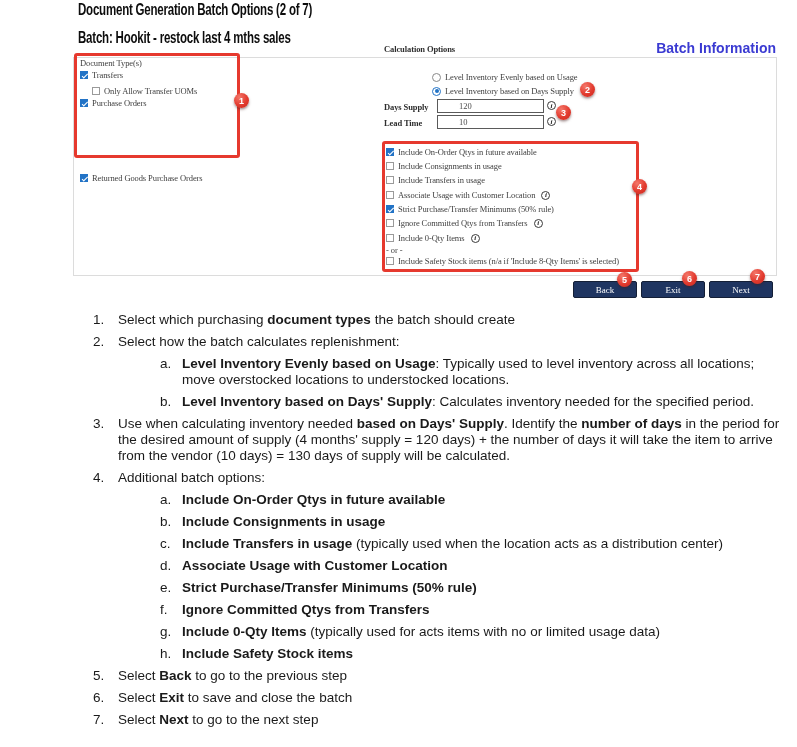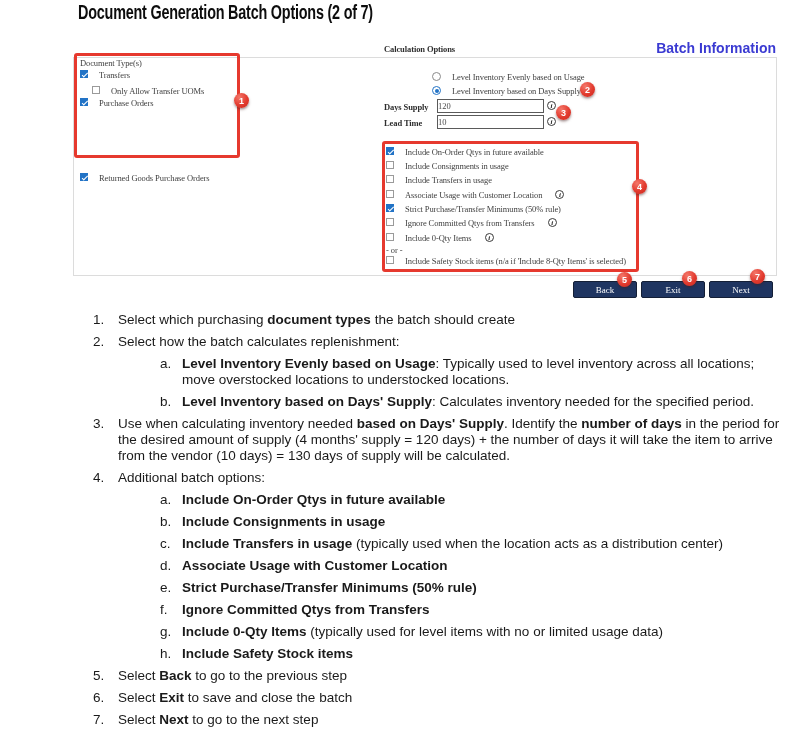--- a/index.html
+++ b/index.html
@@ -8,21 +8,21 @@
     --checkbox_blue:#2273c6;
     --link_blue:#3a3ad2;
   }
   *{margin:0;padding:0;box-sizing:border-box;}
   body{background:#fff;}
   .screen{position:relative;width:797px;height:747px;background:#fff;overflow:hidden;
           font-family:"Liberation Serif",serif;}
 
   
   .h1,.h2{position:absolute;left:78px;font-family:"Liberation Sans",sans-serif;
-          font-weight:bold;font-size:20px;color:#0d0d0d;white-space:nowrap;}
+          font-weight:bold;font-size:16px;color:#0d0d0d;white-space:nowrap;}
   .h1{top:1px;}
   .h2{top:29px;}
   .h1>span,.h2>span{display:inline-block;transform:scaleX(.72);transform-origin:0 50%;letter-spacing:-.3px;}
 
   .batch-link{position:absolute;top:40px;right:21px;font-family:"Liberation Sans",sans-serif;
               font-size:14px;font-weight:bold;color:var(--link_blue);cursor:pointer;white-space:nowrap;}
 
   
   .panel{position:absolute;left:73px;top:57px;width:704px;height:219px;border:1px solid #dcdcdc;background:#fff;}
 
@@ -33,35 +33,35 @@
   .badge{position:absolute;width:15px;height:15px;border-radius:50%;
          background:radial-gradient(circle at 35% 28%, #f4776a 0%, #e23a2e 55%, #c92a20 100%);
          color:#fff;font:bold 9px "Liberation Sans",sans-serif;
          display:flex;align-items:center;justify-content:center;
          box-shadow:0 1.5px 2.5px rgba(70,30,30,.5);z-index:5;}
 
   
   .dlg{position:absolute;font-size:8.5px;color:#3f3f3f;white-space:nowrap;letter-spacing:-.1px;}
   .bold{font-weight:bold;color:#2e2e2e;}
 
-  .row{position:absolute;display:flex;gap:11px;height:10px;
+  .row{position:absolute;display:flex;align-items:center;gap:4px;height:10px;
        font-size:8.5px;color:#3f3f3f;white-space:nowrap;letter-spacing:-.1px;cursor:default;}
 
   .cb{width:8px;height:8px;border:1px solid #9a9a9a;background:#fff;position:relative;flex:none;}
   .cb.on{background:var(--checkbox_blue);border-color:var(--checkbox_blue);}
   .cb.on::after{content:'';position:absolute;left:0.5px;top:1.5px;width:4.5px;height:2.2px;
                 border-left:1.3px solid #fff;border-bottom:1.3px solid #fff;transform:rotate(-45deg);}
 
   .radio{width:9px;height:9px;border:1px solid #8a8a8a;border-radius:50%;background:#fff;position:relative;flex:none;}
   .radio.on{border-color:var(--checkbox_blue);}
   .radio.on::after{content:'';position:absolute;left:1.5px;top:1.5px;width:4px;height:4px;
                    border-radius:50%;background:var(--checkbox_blue);}
 
   .field{position:absolute;width:107px;height:14px;border:1px solid #5a5a5a;background:#fff;
-         display:flex;align-items:center;padding-left:0;font-size:8.5px;color:#4a4a4a;}
+         display:flex;align-items:center;padding-left:21px;font-size:8.5px;color:#4a4a4a;}
 
   .info{position:absolute;width:9px;height:9px;border:1px solid #3a3a3a;border-radius:50%;
         display:flex;align-items:center;justify-content:center;
         font:italic bold 7px "Liberation Serif",serif;color:#222;background:#fff;}
   .info-inline{position:static;flex:none;margin-left:2px;}
 
   .btn{position:absolute;top:281px;width:64px;height:17px;background:var(--button_navy);
        border:1px solid #141f36;border-radius:2px;color:#fff;font-size:9px;
        font-family:"Liberation Serif",serif;display:flex;align-items:center;justify-content:center;cursor:pointer;}
 
@@ -74,20 +74,21 @@
   .sub{display:flex;margin:6px 0 6px 67px;}
   .snum{width:22px;flex:none;}
   .b{font-weight:bold;}
 </style>
 </head>
 <body>
 
 <div class="screen">
 
   <div class="h1"><span>Document Generation Batch Options (2 of 7)</span></div>
+  <div class="h2"><span>Batch: Hookit - restock last 4 mths sales</span></div>
   <div class="batch-link">Batch Information</div>
 
   <div class="panel"></div>
 
   <div class="dlg" style="left:80px;top:58px;">Document Type(s)</div>
 
   <div class="row" style="left:80px;top:70px;">
     <span class="cb on"></span>
     <span>Transfers</span>
   </div>
@@ -227,21 +228,21 @@
     <div class="sub">
       <span class="snum">e.</span>
       <span class="itext"><span class="b">Strict Purchase/Transfer Minimums (50% rule)</span></span>
     </div>
     <div class="sub">
       <span class="snum">f.</span>
       <span class="itext"><span class="b">Ignore Committed Qtys from Transfers</span></span>
     </div>
     <div class="sub">
       <span class="snum">g.</span>
-      <span class="itext"><span class="b">Include 0-Qty Items</span><span> (typically used for level items with no or limited usage data)</span></span>
+      <span class="itext"><span class="b">Include 0-Qty Items</span><span> (typically used for acts items with no or limited usage data)</span></span>
     </div>
     <div class="sub">
       <span class="snum">h.</span>
       <span class="itext"><span class="b">Include Safety Stock items</span></span>
     </div>
 
     <div class="item">
       <span class="inum">5.</span>
       <span class="itext"><span>Select </span><span class="b">Back</span><span> to go to the previous step</span></span>
     </div>

